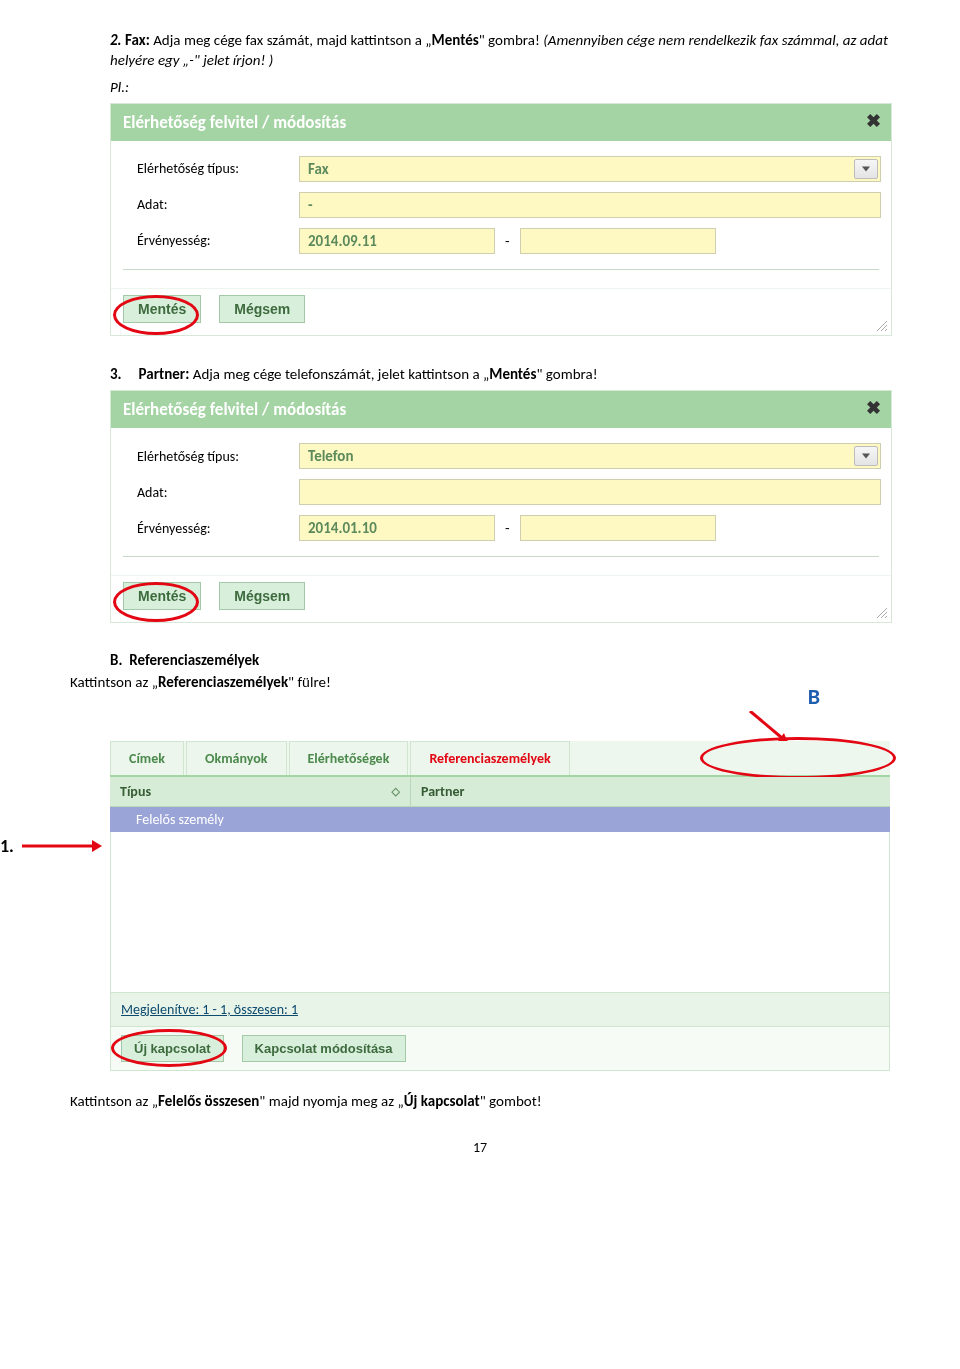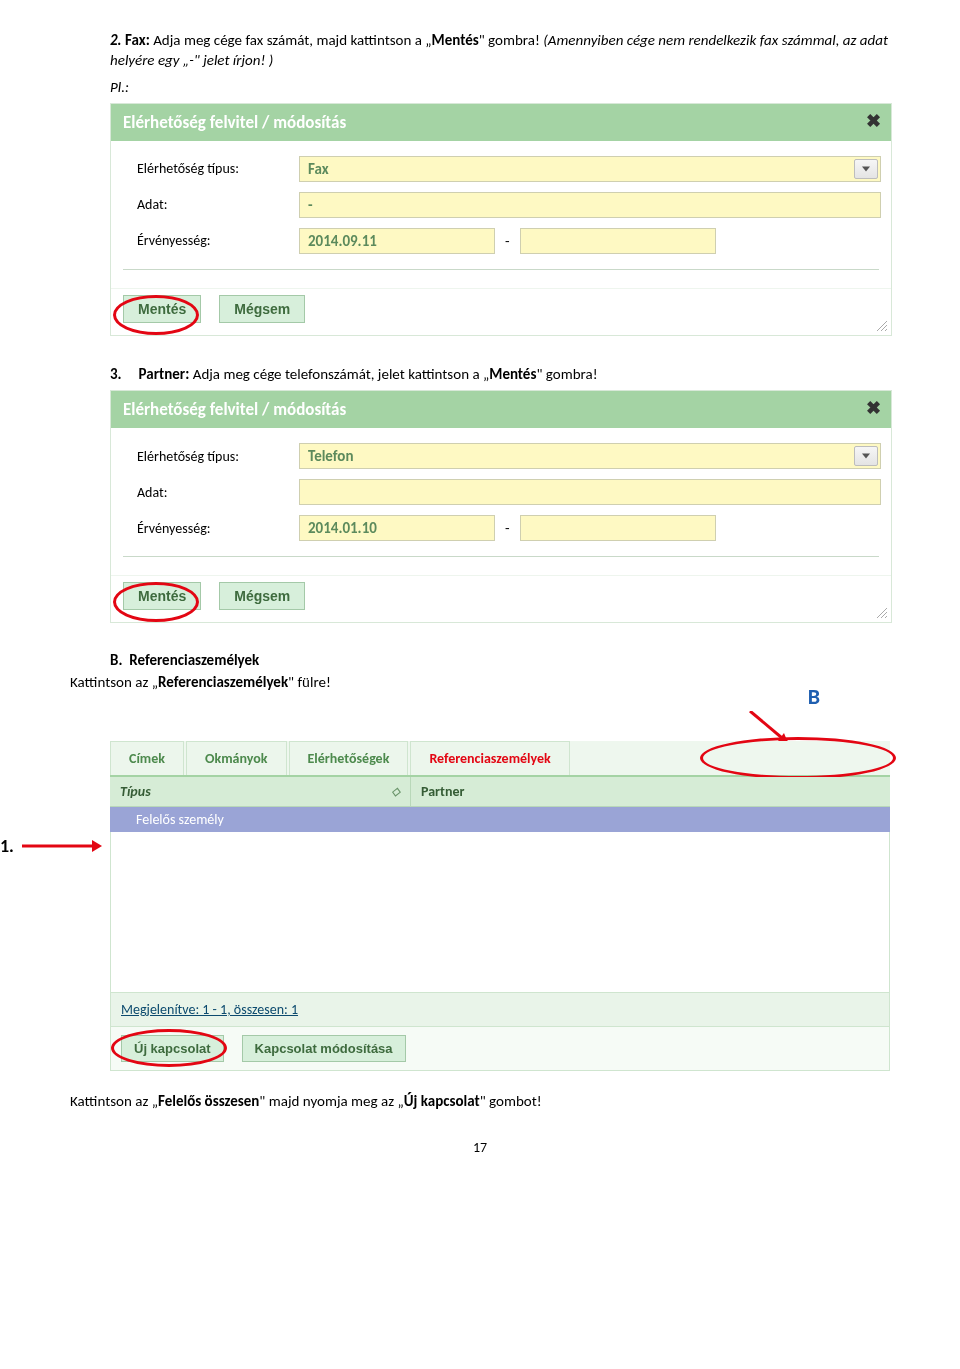--- a/index.html
+++ b/index.html
@@ -191,21 +191,20 @@
     padding:6px 10px;
     font-weight:bold;
     color:#355c35;
     font-size:14px;
     flex:1;
   }
   .grid-head .gh.first {
     border-right:1px solid #b9d8b9;
     display:flex;align-items:center;justify-content:space-between;
     flex:0 0 280px;
-    font-style:italic;
   }
   .sort-icon { font-size:11px; color:#6a946a; }
   .grid-row {
     background:#9aa4d6;
     color:#fff;
     padding:4px 26px;
     font-size:14px;
   }
   .grid-body {
     height:160px;

